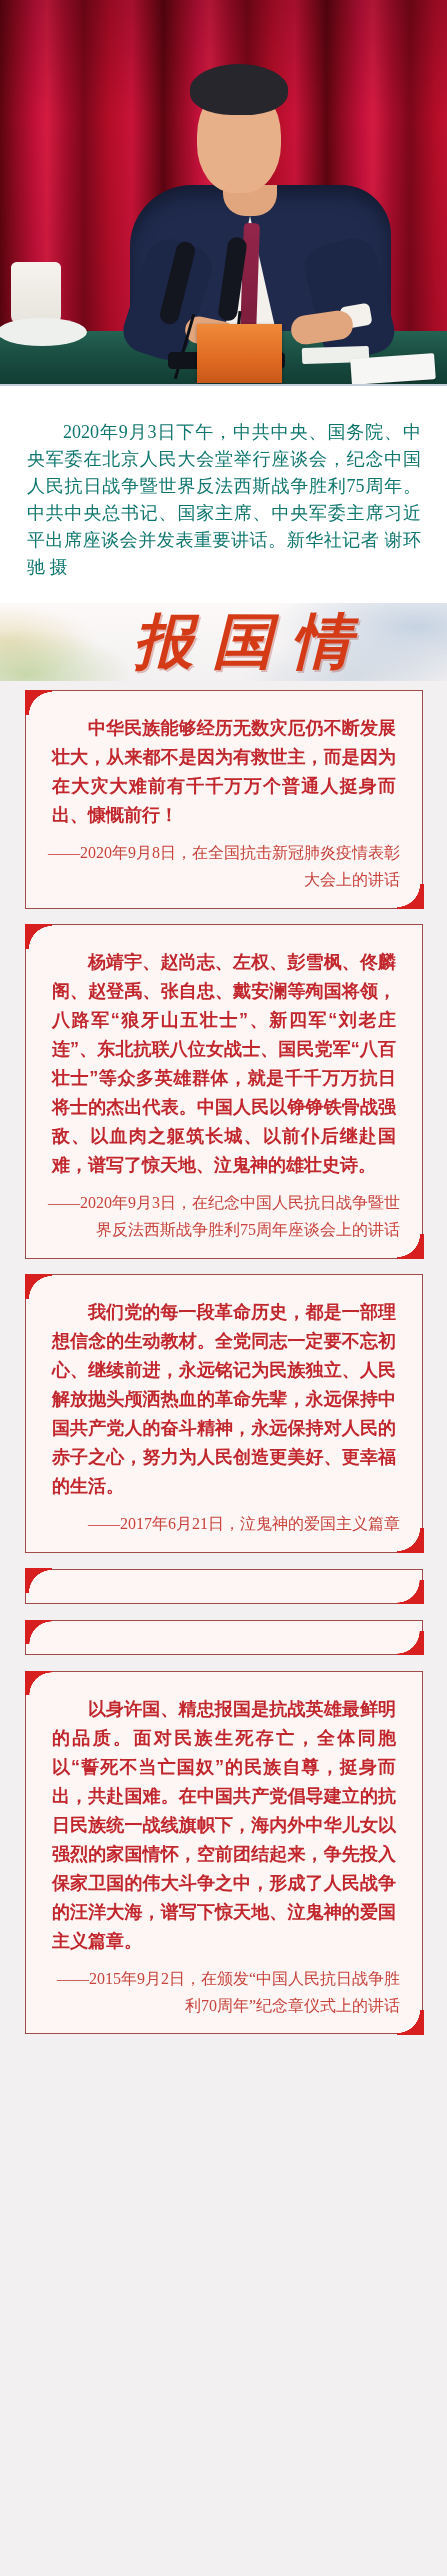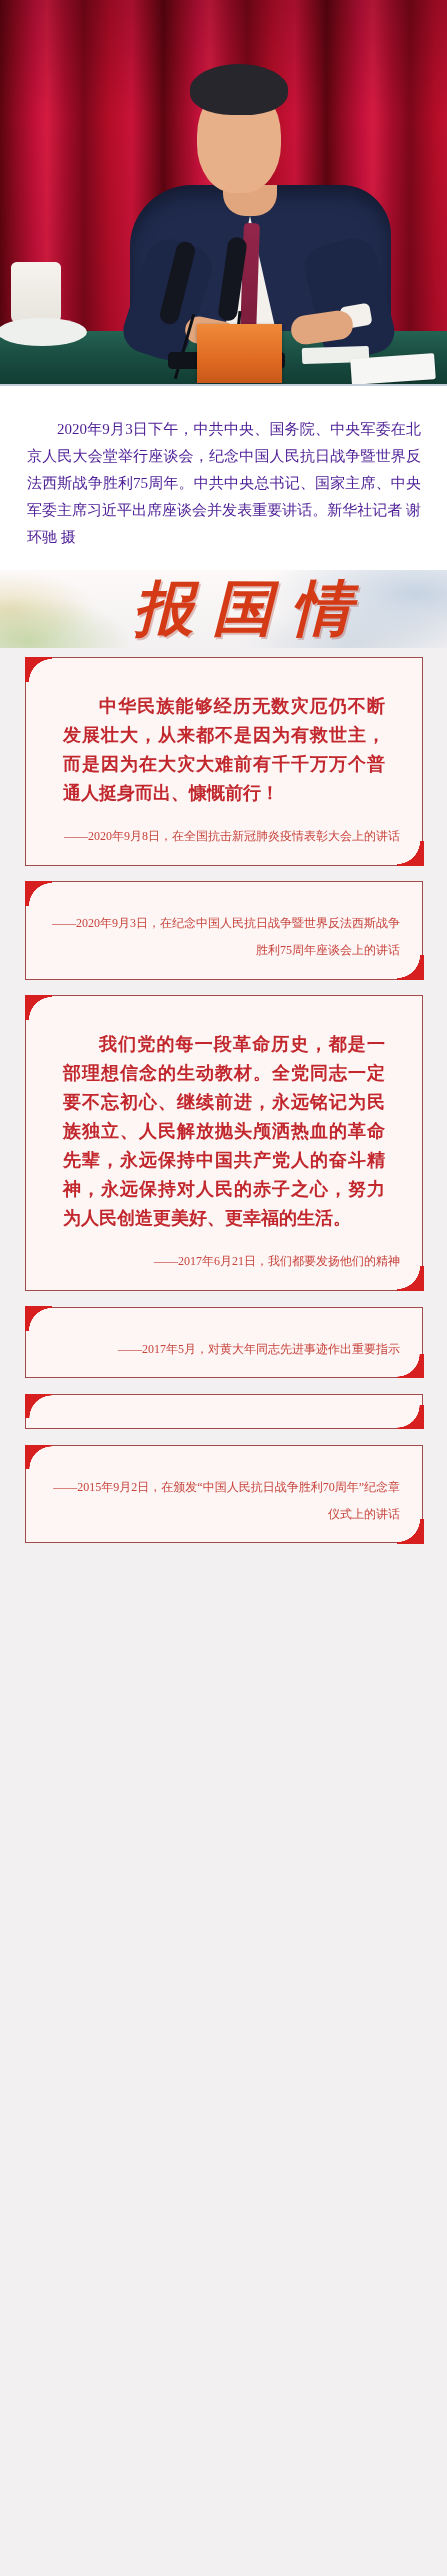--- a/index.html
+++ b/index.html
@@ -38,21 +38,21 @@
   .cup{position:absolute;left:11.2px;top:262px;width:50px;height:63px;background:linear-gradient(180deg,#f6f3ee,#e7e4dd);border-radius:5.6px 5.6px 9px 9px;}
   .saucer{position:absolute;left:-3.4px;top:318px;width:90px;height:28px;background:#eef0ee;border-radius:50%;}
   .placard{position:absolute;left:197px;top:324px;width:85px;height:59px;background:linear-gradient(180deg,#ef8a3a 0%,#e06a22 60%,#c8581a 100%);box-shadow:0 1.1px 3.4px rgba(0,0,0,.35);}
   .papers{position:absolute;left:351px;top:356px;width:84px;height:26px;background:#f6f7f4;border-radius:2.2px;transform:rotate(-4deg);box-shadow:0 1.1px 2.2px rgba(0,0,0,.3);}
   .papers2{position:absolute;left:302px;top:347px;width:67px;height:15.7px;background:#eef0ec;border-radius:2.2px;transform:rotate(-2deg);}
 
   
   .caption{
     padding:14.5px 27px 4.5px;background:#ffffff;
     font-family:"Liberation Serif",serif;
-    font-size:15px;line-height:27px;color:#4c1d95;
+    font-size:18px;line-height:27px;color:#0f766e;
     text-align:justify;text-indent:2em;
   }
 
   
   .title-band{
     position:relative;height:78px;
     background:
       radial-gradient(ellipse 168px 73px at 6% 92%, rgba(164,196,116,.55), transparent 62%),
       radial-gradient(ellipse 145px 62px at 2% 50%, rgba(224,206,142,.5), transparent 60%),
       radial-gradient(ellipse 241px 95px at 93% 30%, rgba(148,176,206,.5), transparent 62%),
@@ -72,26 +72,26 @@
   .card{
     position:relative;border:1.1px solid #a34b4b;background:#fdf6f5;
     padding:19px 22.4px 14.5px;margin:0 0 15.7px 0;
   }
   .card:last-child{margin-bottom:0;}
   .fold-tl{position:absolute;top:-1.1px;left:-1.1px;width:27px;height:24.6px;
     background:radial-gradient(circle at 100% 100%, rgba(0,0,0,0) 62%, #d81f1f 63%);}
   .fold-br{position:absolute;bottom:-1.1px;right:-1.1px;width:27px;height:24.6px;
     background:radial-gradient(circle at 0% 0%, rgba(0,0,0,0) 62%, #d81f1f 63%);}
   .q-body{
-    margin:15px;font-weight:bold;font-size:18px;line-height:29px;
+    margin:4px;font-weight:bold;font-size:18px;line-height:29px;
     color:#c1272d;text-align:justify;text-indent:2em;
   }
   .q-src{
     margin:9px 0 0;font-family:"Liberation Serif",serif;
-    font-size:12px;line-height:27px;color:#c8433c;text-align:right;
+    font-size:16px;line-height:27px;color:#c8433c;text-align:right;
   }
 </style>
 </head>
 <body>
 
 <div class="page">
 
   <div class="photo">
     <div class="curtain-shade"></div>
     <div class="suit"></div>
@@ -126,39 +126,40 @@
 
   <div class="cards" id="quote-list">
       <div class="card">
         <div class="fold-tl"></div>
         <p class="q-body">中华民族能够经历无数灾厄仍不断发展壮大，从来都不是因为有救世主，而是因为在大灾大难前有千千万万个普通人挺身而出、慷慨前行！</p>
         <p class="q-src">——2020年9月8日，在全国抗击新冠肺炎疫情表彰大会上的讲话</p>
         <div class="fold-br"></div>
       </div>
       <div class="card">
         <div class="fold-tl"></div>
+        <p class="q-body">杨靖宇、赵尚志、左权、彭雪枫、佟麟阁、赵登禹、张自忠、戴安澜等殉国将领，八路军“狼牙山五壮士”、新四军“刘老庄连”、东北抗联八位女战士、国民党军“八百壮士”等众多英雄群体，就是千千万万抗日将士的杰出代表。中国人民以铮铮铁骨战强敌、以血肉之躯筑长城、以前仆后继赴国难，谱写了惊天地、泣鬼神的雄壮史诗。</p>
         <p class="q-src">——2020年9月3日，在纪念中国人民抗日战争暨世界反法西斯战争胜利75周年座谈会上的讲话</p>
         <div class="fold-br"></div>
       </div>
       <div class="card">
         <div class="fold-tl"></div>
         <p class="q-body">我们党的每一段革命历史，都是一部理想信念的生动教材。全党同志一定要不忘初心、继续前进，永远铭记为民族独立、人民解放抛头颅洒热血的革命先辈，永远保持中国共产党人的奋斗精神，永远保持对人民的赤子之心，努力为人民创造更美好、更幸福的生活。</p>
-        <p class="q-src">——2017年6月21日，我们都要发扬他们的精神</p>
-        <div class="fold-br"></div>
-      </div>
-      <div class="card">
-        <div class="fold-tl"></div>
-        <p class="q-src">——2017年5月，对黄大年同志先进事迹作出重要指示</p>
+        <p class="q-src">——2017年6月21日，泣鬼神的爱国主义篇章</p>
         <div class="fold-br"></div>
       </div>
       <div class="card">
         <div class="fold-tl"></div>
         <div class="fold-br"></div>
       </div>
       <div class="card">
         <div class="fold-tl"></div>
+        <div class="fold-br"></div>
+      </div>
+      <div class="card">
+        <div class="fold-tl"></div>
+        <p class="q-body">以身许国、精忠报国是抗战英雄最鲜明的品质。面对民族生死存亡，全体同胞以“誓死不当亡国奴”的民族自尊，挺身而出，共赴国难。在中国共产党倡导建立的抗日民族统一战线旗帜下，海内外中华儿女以强烈的家国情怀，空前团结起来，争先投入保家卫国的伟大斗争之中，形成了人民战争的汪洋大海，谱写下惊天地、泣鬼神的爱国主义篇章。</p>
         <p class="q-src">——2015年9月2日，在颁发“中国人民抗日战争胜利70周年”纪念章仪式上的讲话</p>
         <div class="fold-br"></div>
       </div>
     </div>
 
 </div>
 
 
 </body></html>

